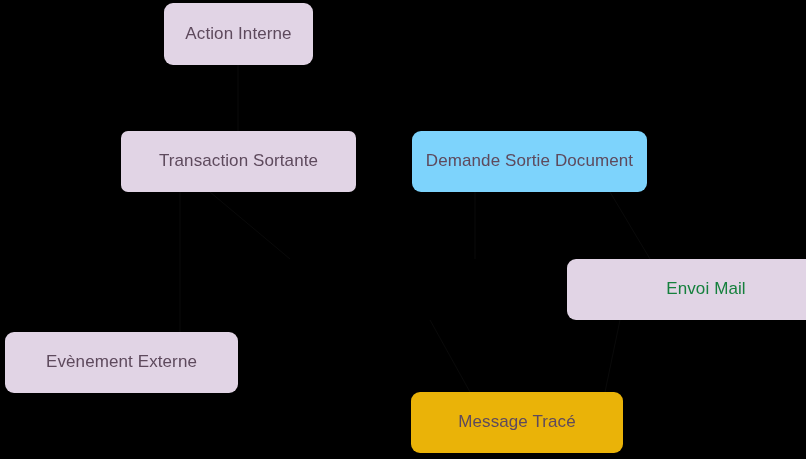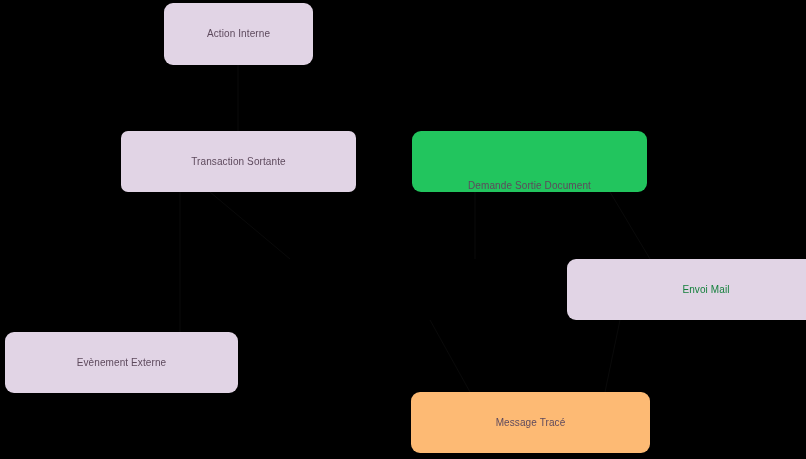--- a/index.html
+++ b/index.html
@@ -17,21 +17,21 @@
   }
   .node {
     position: absolute;
     box-sizing: border-box;
     background: #e1d4e5;
     border-radius: 9px;
     display: flex;
     align-items: center;
     justify-content: center;
     color: #5e4a5d;
-    font-size: 10px;
+    font-size: 17px;
     font-weight: 400;
     letter-spacing: 0.1px;
     text-align: center;
     line-height: 1.2;
     user-select: none;
   }
   .node-label {
     display: block;
     padding: 0 10px;
     white-space: nowrap;
@@ -61,30 +61,30 @@
     </svg>
 
   <div class="node" style="left: 164px; top: 3px; width: 149px; height: 62px; background: rgb(225, 212, 229); color: rgb(94, 74, 93);">
     <span class="node-label">Action Interne</span>
   </div>
 
   <div class="node" style="left: 121px; top: 131px; width: 235px; height: 61px; background: rgb(225, 212, 229); color: rgb(94, 74, 93); border-radius: 7px;">
     <span class="node-label">Transaction Sortante</span>
   </div>
 
-  <div class="node" style="left: 412px; top: 131px; width: 235px; height: 61px; background: #22c55e; color: rgb(94, 74, 93); align-items: flex-end;">
+  <div class="node" style="left: 412px; top: 131px; width: 235px; height: 61px; background: #7dd3fc; color: rgb(94, 74, 93);">
     <span class="node-label">Demande Sortie Document</span>
   </div>
 
 
   <div class="node" style="left: 567px; top: 259px; width: 278px; height: 61px; background: rgb(225, 212, 229); color: #15803d;">
     <span class="node-label">Envoi Mail</span>
   </div>
 
   <div class="node" style="left: 5px; top: 332px; width: 233px; height: 61px; background: rgb(225, 212, 229); color: rgb(94, 74, 93); align-items: center;">
     <span class="node-label">Evènement Externe</span>
   </div>
 
-  <div class="node" style="left: 411px; top: 392px; width: 239px; height: 61px; background: #fdba74; color: rgb(94, 74, 93);">
+  <div class="node" style="left: 411px; top: 392px; width: 212px; height: 61px; background: #eab308; color: rgb(94, 74, 93);">
     <span class="node-label">Message Tracé</span>
   </div>
 
 </div>
 
 </body></html>

